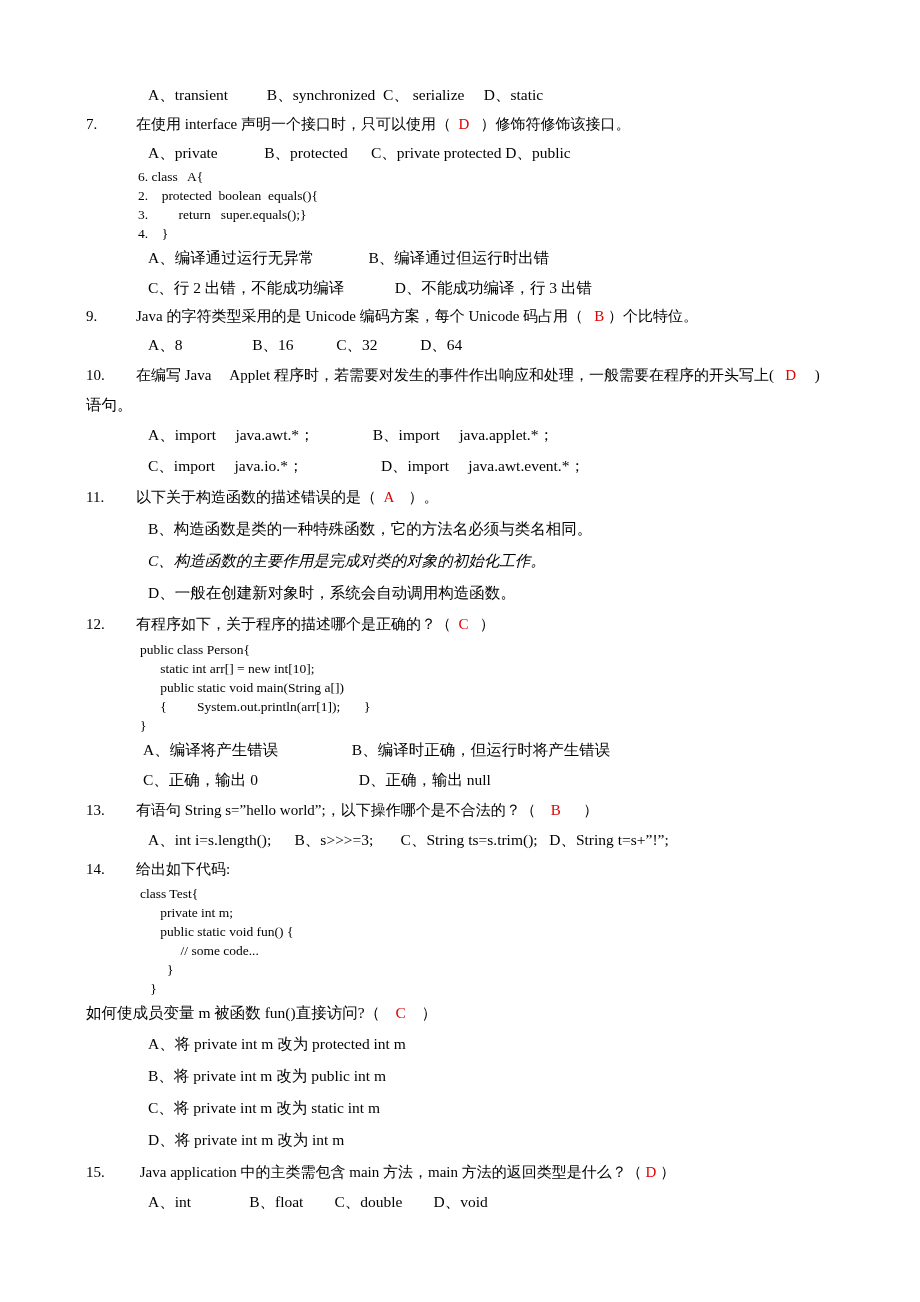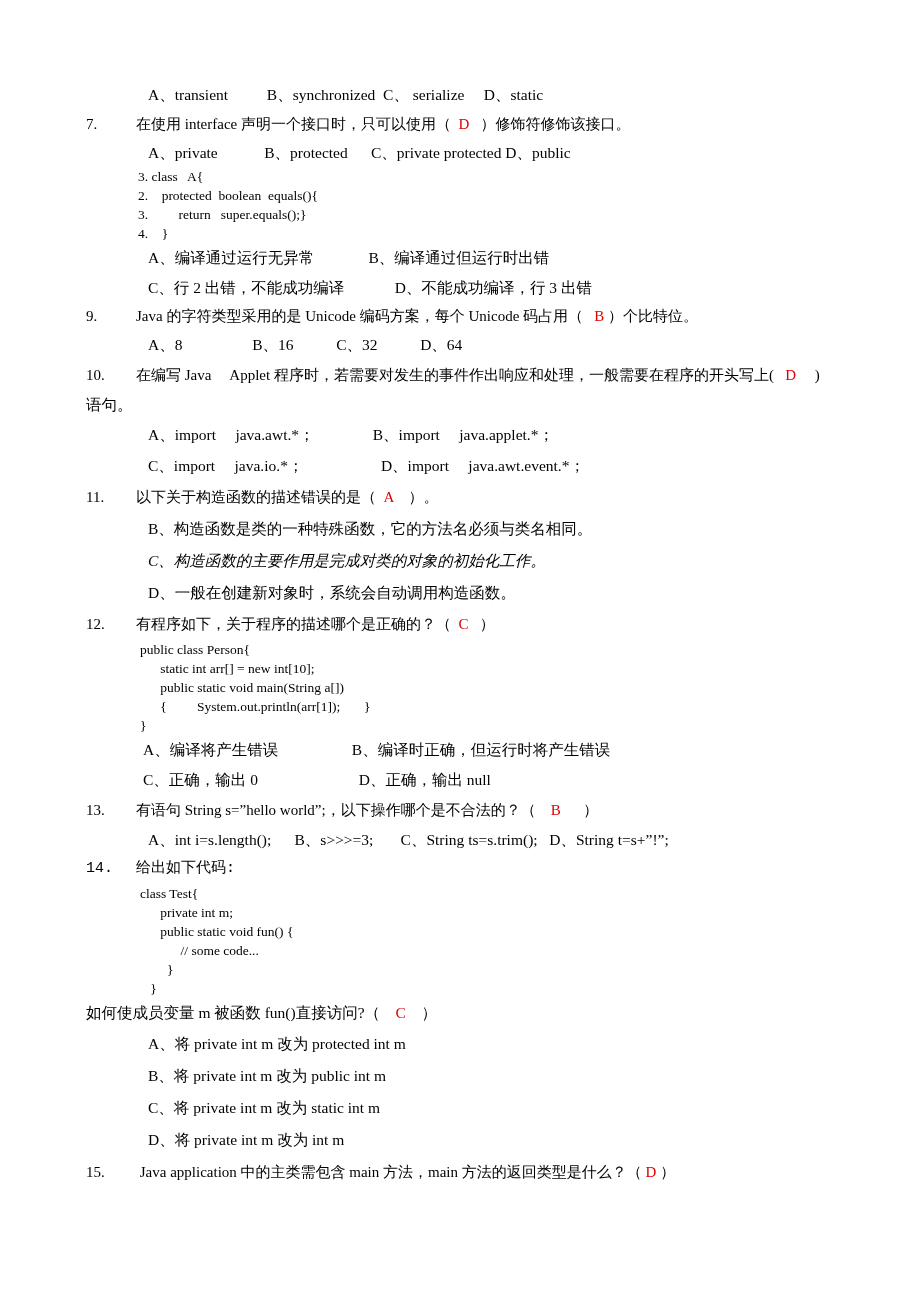--- a/index.html
+++ b/index.html
@@ -82,21 +82,21 @@
   <div class="q">
     <div class="stem">
       <span class="num">7.</span><span>在使用 interface 声明一个接口时，只可以使用（</span><span class="sp">  </span><span class="ans">D</span><span class="sp">   </span><span>）修饰符修饰该接口。</span>
     </div>
     <div class="opts">
       <span class="opt">A、private</span><span class="sp">            </span><span class="opt">B、protected</span><span class="sp">      </span><span class="opt">C、private  protected</span><span class="sp"> </span><span class="opt">D、public</span>
     </div>
   </div>
 
   <div class="q">
-    <div class="code"><span>3. class   A{</span>
+    <div class="code"><span>6. class   A{</span>
 <span>2.    protected  boolean  equals(){</span>
 <span>3.         return   super.equals();}</span>
 <span>4.    }</span></div>
     <div class="opts" style="line-height:30px;">
       <span class="opt">A、编译通过运行无异常</span><span class="sp">              </span><span class="opt">B、编译通过但运行时出错</span>
     </div>
     <div class="opts">
       <span class="opt">C、行 2 出错，不能成功编译</span><span class="sp">             </span><span class="opt">D、不能成功编译，行 3 出错</span>
     </div>
   </div>
@@ -152,21 +152,21 @@
   <div class="q">
     <div class="stem" style="line-height:30px;">
       <span class="num">13.</span><span>有语句 String s=”hello world”;，以下操作哪个是不合法的？（</span><span class="sp">    </span><span class="ans">B</span><span class="sp">      </span><span>）</span>
     </div>
     <div class="opts" style="line-height:29px;">
       <span class="opt">A、int i=s.length();</span><span class="sp">      </span><span class="opt">B、s&gt;&gt;&gt;=3;</span><span class="sp">       </span><span class="opt">C、String ts=s.trim();</span><span class="sp">   </span><span class="opt">D、String t=s+”!”;</span>
     </div>
   </div>
 
   <div class="q">
-    <div class="stem" style="line-height:30px;font-family:Liberation Mono, monospace;">
+    <div class="stem" style="line-height:30px;">
       <span class="num">14.</span><span>给出如下代码:</span>
     </div>
     <div class="code ind2"><span>class Test{</span>
 <span>      private int m;</span>
 <span>      public static void fun() {</span>
 <span>            // some code...</span>
 <span>        }</span>
 <span>   }</span></div>
     <div class="cont" style="margin-left:-27px;line-height:30px;">
       <span>如何使成员变量 m 被函数 fun()直接访问?（</span><span class="sp">    </span><span class="ans">C</span><span class="sp">    </span><span>）</span>
@@ -174,15 +174,18 @@
     <div class="opts" style="line-height:32px;">A、将 private int m 改为 protected int m</div>
     <div class="opts" style="line-height:32px;">B、将 private int m 改为 public int m</div>
     <div class="opts" style="line-height:32px;">C、将 private int m 改为 static int m</div>
     <div class="opts" style="line-height:32px;">D、将 private int m 改为 int m</div>
   </div>
 
   <div class="q">
     <div class="stem" style="line-height:32px;">
       <span class="num">15.</span><span> Java application 中的主类需包含 main 方法，main 方法的返回类型是什么？（</span><span class="sp"> </span><span class="ans">D</span><span class="sp"> </span><span>）</span>
     </div>
+    <div class="opts" style="line-height:28px;">
+      <span class="opt">A、int</span><span class="sp">               </span><span class="opt">B、float</span><span class="sp">        </span><span class="opt">C、double</span><span class="sp">        </span><span class="opt">D、void</span>
+    </div>
   </div>
 
 </div>
 
 </body></html>

